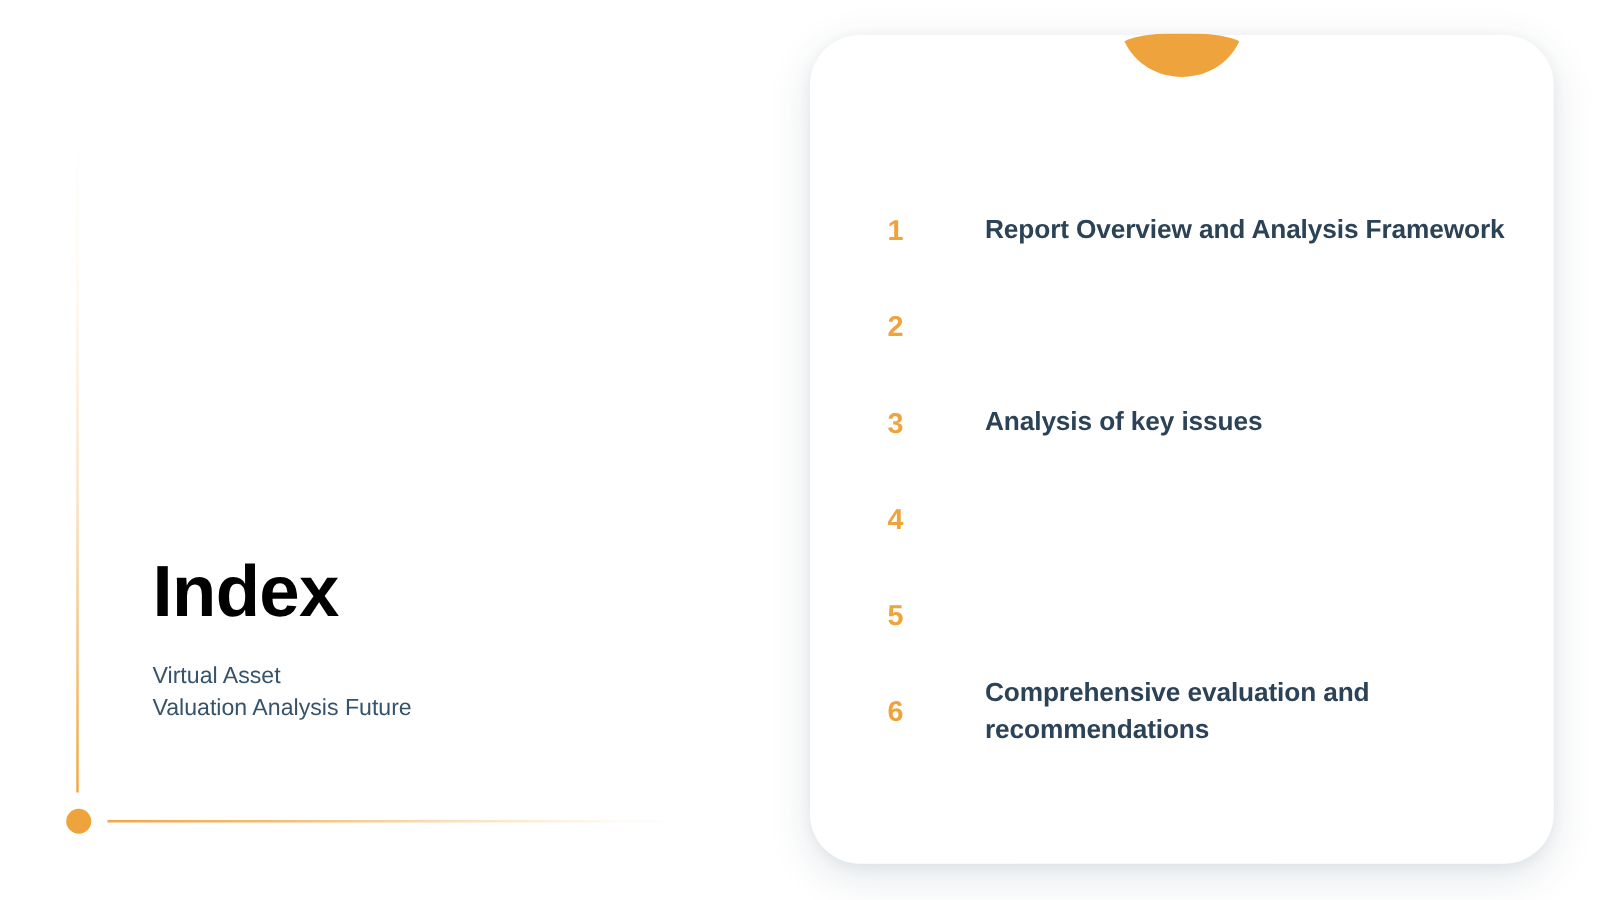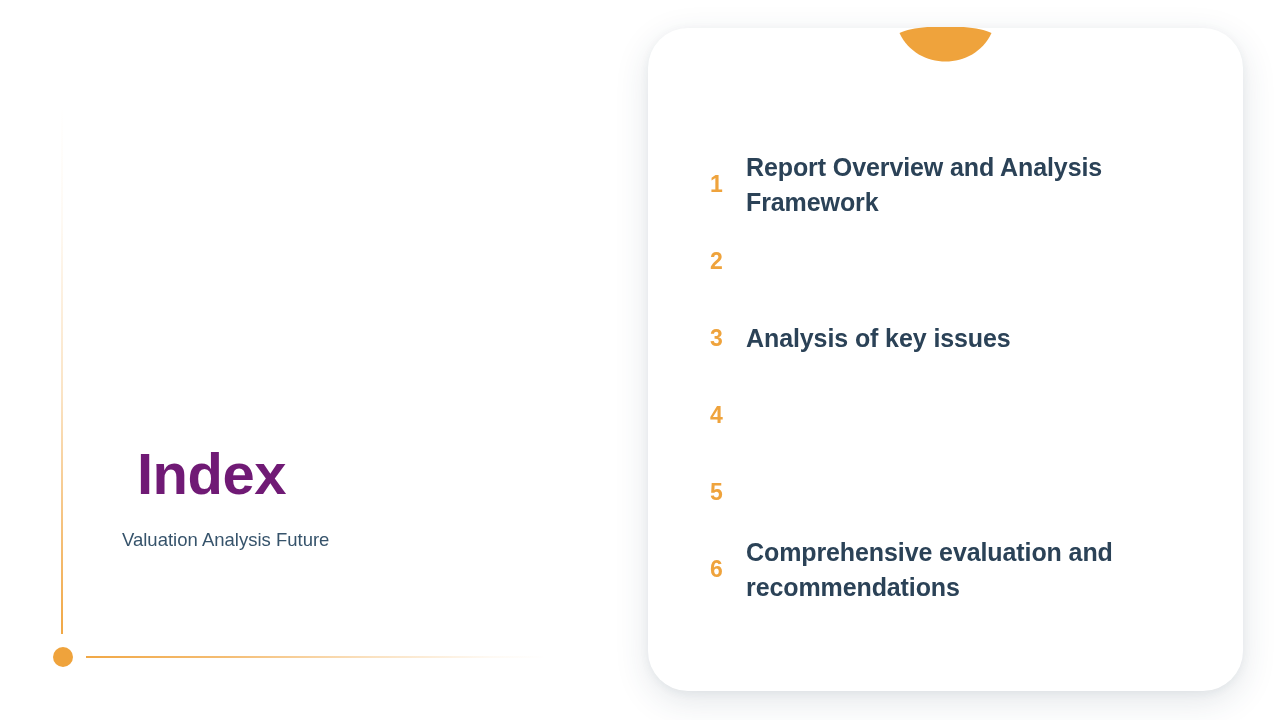--- a/index.html
+++ b/index.html
@@ -82,24 +82,23 @@
     position: absolute;
     left: 122px;
     top: 443px;
     width: 470px;
   }
 
   .page-title {
     font-size: 58px;
     font-weight: 700;
     letter-spacing: -0.5px;
-    color: #701a75;
+    color: #000000;
     line-height: 1.06;
     white-space: nowrap;
-    margin-left: 15px;
   }
 
   .subtitle {
     margin-top: 23px;
     font-size: 18.5px;
     font-weight: 400;
     color: #36536B;
     line-height: 1.39;
   }
   .subtitle .sub-line { display: block; white-space: nowrap; }
@@ -150,21 +149,22 @@
     width: 36px;
     text-align: left;
     font-size: 23px;
     font-weight: 700;
     color: #EFA33C;
     line-height: 1;
   }
 
   .item-label {
     flex: 1 1 auto;
-    font-size: 25px;
+    margin-left: 42px;
+    font-size: 21px;
     font-weight: 700;
     color: #2B4257;
     line-height: 1.38;
     letter-spacing: -0.1px;
   }
 </style>
 </head>
 <body>
 
 <div class="slide">
@@ -172,20 +172,21 @@
   <div class="left-panel">
 
     <div class="vrule"></div>
     <div class="hrule"></div>
     <div class="node-dot"></div>
 
     <div class="title-block">
       <div class="page-title">Index</div>
 
       <div class="subtitle">
+        <span class="sub-line">Virtual Asset</span>
         <span class="sub-line">Valuation Analysis Future</span>
       </div>
     </div>
 
   </div>
 
   <div class="card">
 
     <div class="index-list">
 

